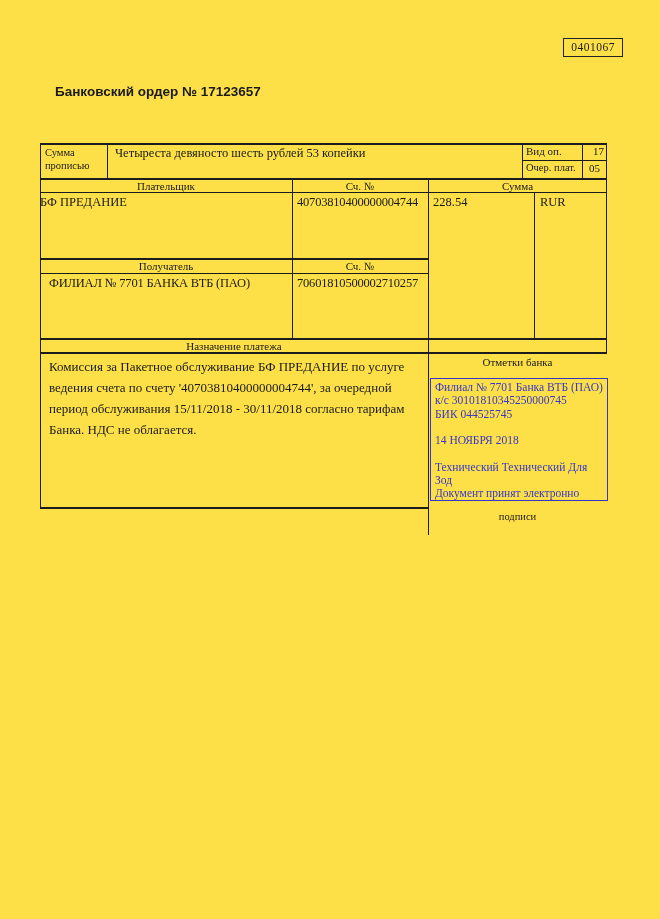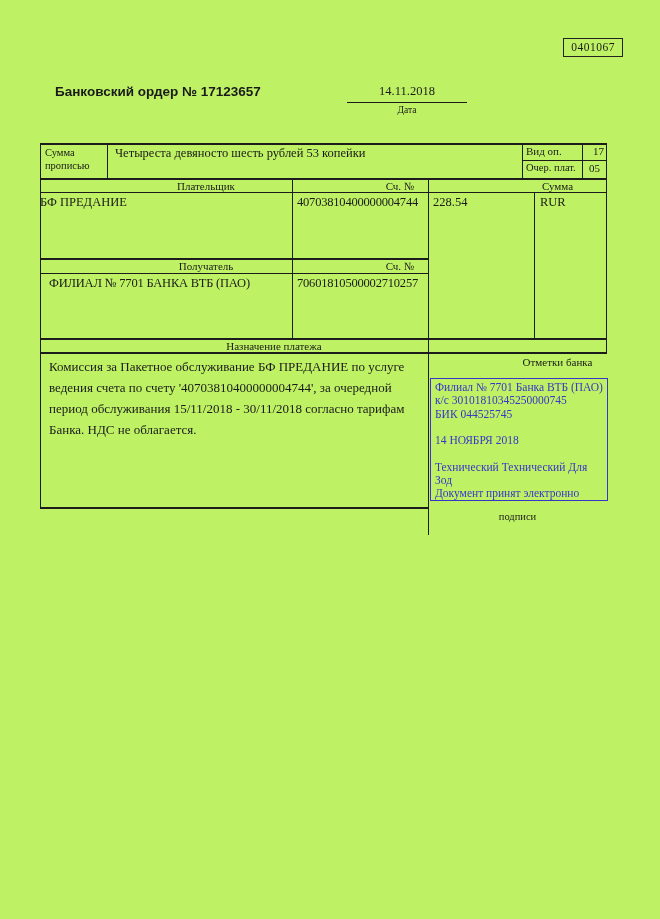--- a/index.html
+++ b/index.html
@@ -1,19 +1,19 @@
 <!DOCTYPE html>
 <html><head>
 <meta charset="utf-8">
 <style>
   * { margin:0; padding:0; box-sizing:border-box; }
   html,body { background:#e8e8e8; }
   .sheet {
     position:relative; width:660px; height:919px; margin:0 auto;
-    background:#bef264; color:#1a1a1a;
+    background:#fde047; color:#1a1a1a;
     font-family:"Liberation Serif", serif; overflow:hidden;
   }
   
   .form-code {
     position:absolute; left:563px; top:38px; width:60px; height:19px;
     border:1.5px solid #222; font-size:11.5px; line-height:16px;
     text-align:center; letter-spacing:.5px;
   }
   
   .doc-title {
@@ -25,21 +25,21 @@
   .date-value { font-size:12.5px; padding-bottom:3px; border-bottom:1.6px solid #1a1a1a; }
   .date-label { font-size:9.5px; padding-top:2px; }
 
   
   .grid { position:absolute; left:40px; top:143px; width:567px; height:400px; }
   .hl, .vl { position:absolute; background:#1c1c1c; }
   .hl { height:2px; }
   .hl.thin { height:1px; }
   .vl { width:1px; }
   .cell { position:absolute; font-size:12.5px; }
-  .hdr  { position:absolute; font-size:11px; text-align:center;margin-left:40px; }
+  .hdr  { position:absolute; font-size:11px; text-align:center; }
 
   .purpose-text {
     position:absolute; left:0; top:211px; width:388px;
     padding:2px 8px 0 9px; font-size:13px; line-height:21px;
   }
   .stamp-box {
     position:absolute; left:390px; top:235px; width:178px; height:123px;
     border:1.5px solid var(--stamp-blue,#3636c8);
     color:var(--stamp-blue,#3636c8);
     padding:2px 0 0 4px; font-size:11.5px;
@@ -50,24 +50,20 @@
 </style>
 </head>
 <body>
 
 <div class="sheet" style="--stamp-blue: #3636c8; color: rgb(26, 26, 26);">
 
   <div class="form-code">0401067</div>
 
   <div class="doc-title">Банковский ордер № 17123657</div>
 
-  <div class="date-wrap">
-    <div class="date-value">14.11.2018</div>
-    <div class="date-label">Дата</div>
-  </div>
 
   <div class="grid">
 
     <div class="hl" style="left:0;top:0;width:567px"></div>
     <div class="hl thin" style="left:482px;top:17px;width:85px"></div>
     <div class="hl" style="left:0;top:35px;width:567px"></div>
     <div class="hl thin" style="left:0;top:49px;width:567px"></div>
     <div class="hl" style="left:0;top:115px;width:388px"></div>
     <div class="hl thin" style="left:0;top:130px;width:388px"></div>
     <div class="hl" style="left:0;top:195px;width:567px"></div>

